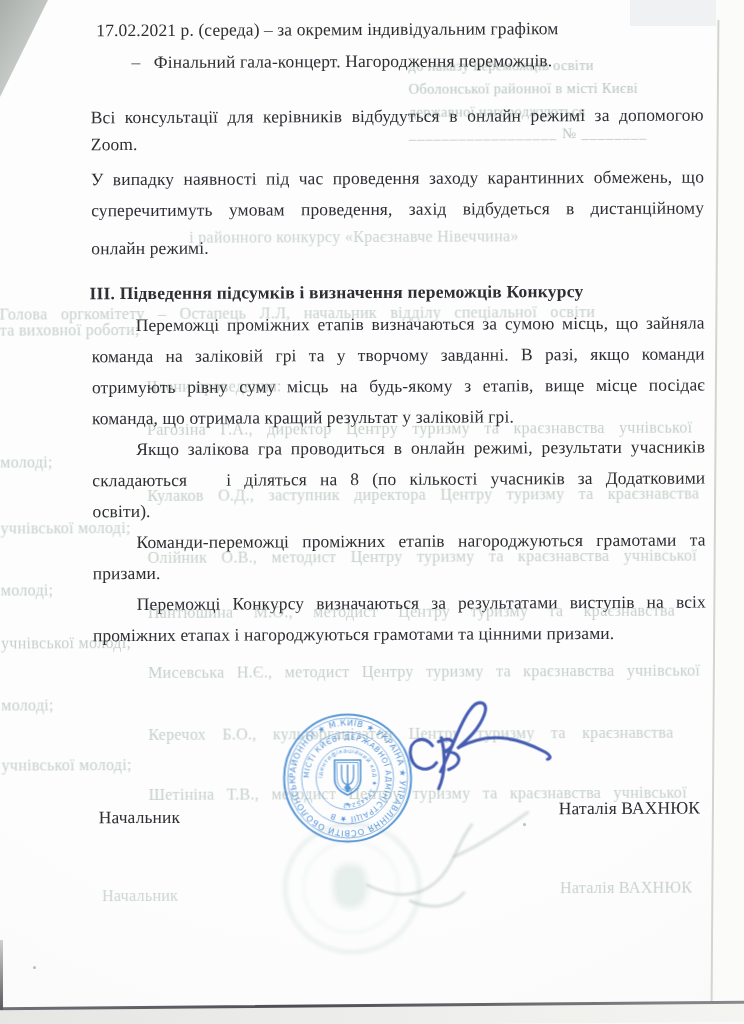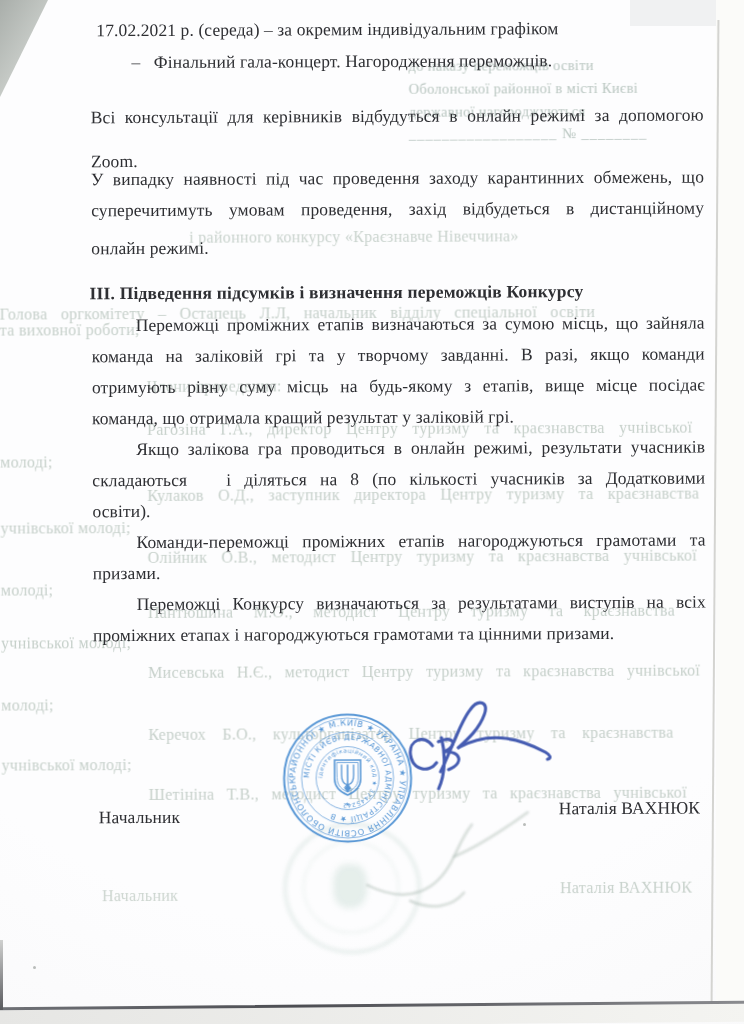--- a/index.html
+++ b/index.html
@@ -8,21 +8,21 @@
     background:radial-gradient(130% 95% at 45% 38%, #fdfdfe 55%, #f6f6f7 100%);
     font-family:"Liberation Serif",serif;
   }
   .content{position:absolute;left:0;top:0;width:744px;height:1024px;transform:rotate(-0.25deg);transform-origin:50% 40%;z-index:1;}
 
   
   .dl{position:absolute;left:92px;font:17.5px/1.25 "Liberation Serif",serif;color:#2e2f33;white-space:nowrap;letter-spacing:.1px;}
   .j{width:613px;white-space:normal;text-align:justify;text-align-last:justify;}
   .b{font-weight:bold;letter-spacing:.2px;}
   .ind{text-indent:44px;}
-  .l0{top:19px;left:98px}.l1{top:51px;left:133px}.l2{top:106px}.l3{top:150px}
+  .l0{top:19px;left:98px}.l1{top:51px;left:133px}.l2{top:106px}.l3{top:133px}
   .l4{top:168px}.l5{top:199px}.l6{top:237px}.l7{top:282px;left:90px}
   .l8{top:314px}.l9{top:345px}.l10{top:376px}.l11{top:407px}.l12{top:438px}
   .l13{top:469px}.l14{top:500px}.l15{top:531px}.l16{top:562px}.l17{top:593px}.l18{top:624px}
   .sign-left{top:806px;left:97px}
   .sign-right{top:799px;left:557px}
 
   
   .ghost{position:absolute;font:16px "Liberation Serif",serif;color:#c6d0ca;white-space:nowrap;filter:blur(.7px);letter-spacing:.3px;}
   .annex{font-size:14.5px;color:#b9c6c0;left:410px;filter:blur(.6px);}
   .a0{top:58px}.a1{top:81px}.a2{top:104px}.a3{top:126px;letter-spacing:1px}

